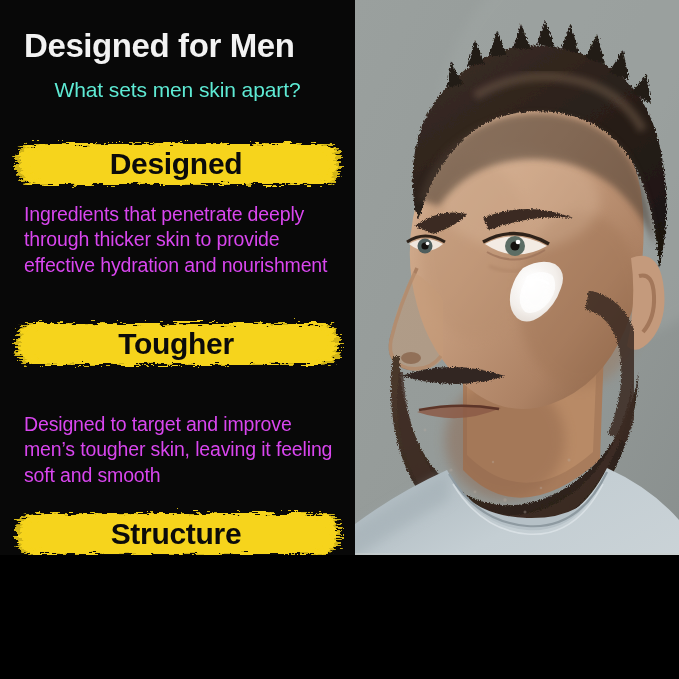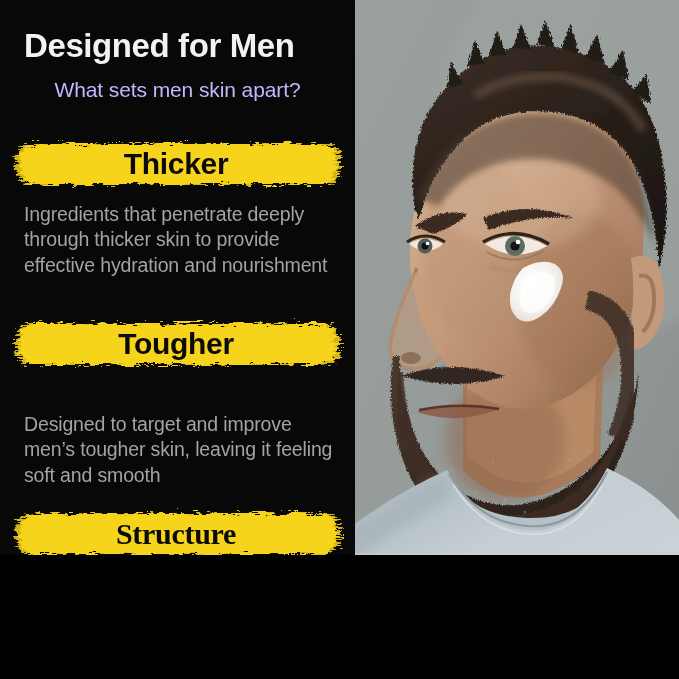--- a/index.html
+++ b/index.html
@@ -46,21 +46,21 @@
     white-space: nowrap;
   }
 
   .subhead {
     position: absolute;
     left: 0;
     top: 78px;
     width: 355px;
     text-align: center;
     font-size: 21px;
-    color: #c4b5fd;
+    color: #5eead4;
     letter-spacing: -0.1px;
   }
 
   
   .banner {
     position: absolute;
     left: 12px;
     width: 332px;
     height: 52px;
   }
@@ -84,29 +84,29 @@
     font-weight: bold;
     color: #0b0b0b;
     letter-spacing: -0.3px;
     z-index: 3;
     padding-right: 4px;
     box-sizing: border-box;
   }
 
   .banner-1 { top: 138px; }
   .banner-2 { top: 318px; text-align: center; }
-  .banner-3 { top: 508px; font-family: Liberation Serif, serif; }
+  .banner-3 { top: 508px; }
 
   
   .body-copy {
     position: absolute;
     left: 24px;
     width: 322px;
     font-size: 19.5px;
-    color: #a3a3a3;
+    color: #d946ef;
     line-height: 1.30;
     letter-spacing: -0.15px;
   }
   .copy-1 { top: 202px; }
   .copy-2 { top: 412px; }
   .copy-3 { top: 571px; }
 
   
   .photo-panel {
     position: absolute;
@@ -155,21 +155,21 @@
         <g filter="url(#spray1)">
           <rect x="4" y="7" width="324" height="38" rx="13" fill="#F6D41A" opacity="0.85"></rect>
         </g>
         <g filter="url(#rough1)">
           <rect x="8" y="6" width="316" height="40" rx="15" fill="#F6D41A"></rect>
         </g>
         <g filter="url(#spray1)" opacity="0.9">
           <rect x="14" y="9" width="304" height="33" rx="14" fill="#F6D41A"></rect>
         </g>
       </svg>
-      <div class="banner-label">Thicker</div>
+      <div class="banner-label">Designed</div>
     </div>
 
     <div class="body-copy copy-1">Ingredients that penetrate deeply through thicker skin to provide effective hydration and nourishment</div>
 
     <div class="banner banner-2">
       <svg class="brush" viewBox="0 0 332 52" preserveAspectRatio="none">
         <defs>
           <filter id="rough2" x="-12%" y="-30%" width="124%" height="160%">
             <feTurbulence type="fractalNoise" baseFrequency="0.055 0.4" numOctaves="4" seed="31" result="nz"></feTurbulence>
             <feDisplacementMap in="SourceGraphic" in2="nz" scale="12" xChannelSelector="R" yChannelSelector="G"></feDisplacementMap>

